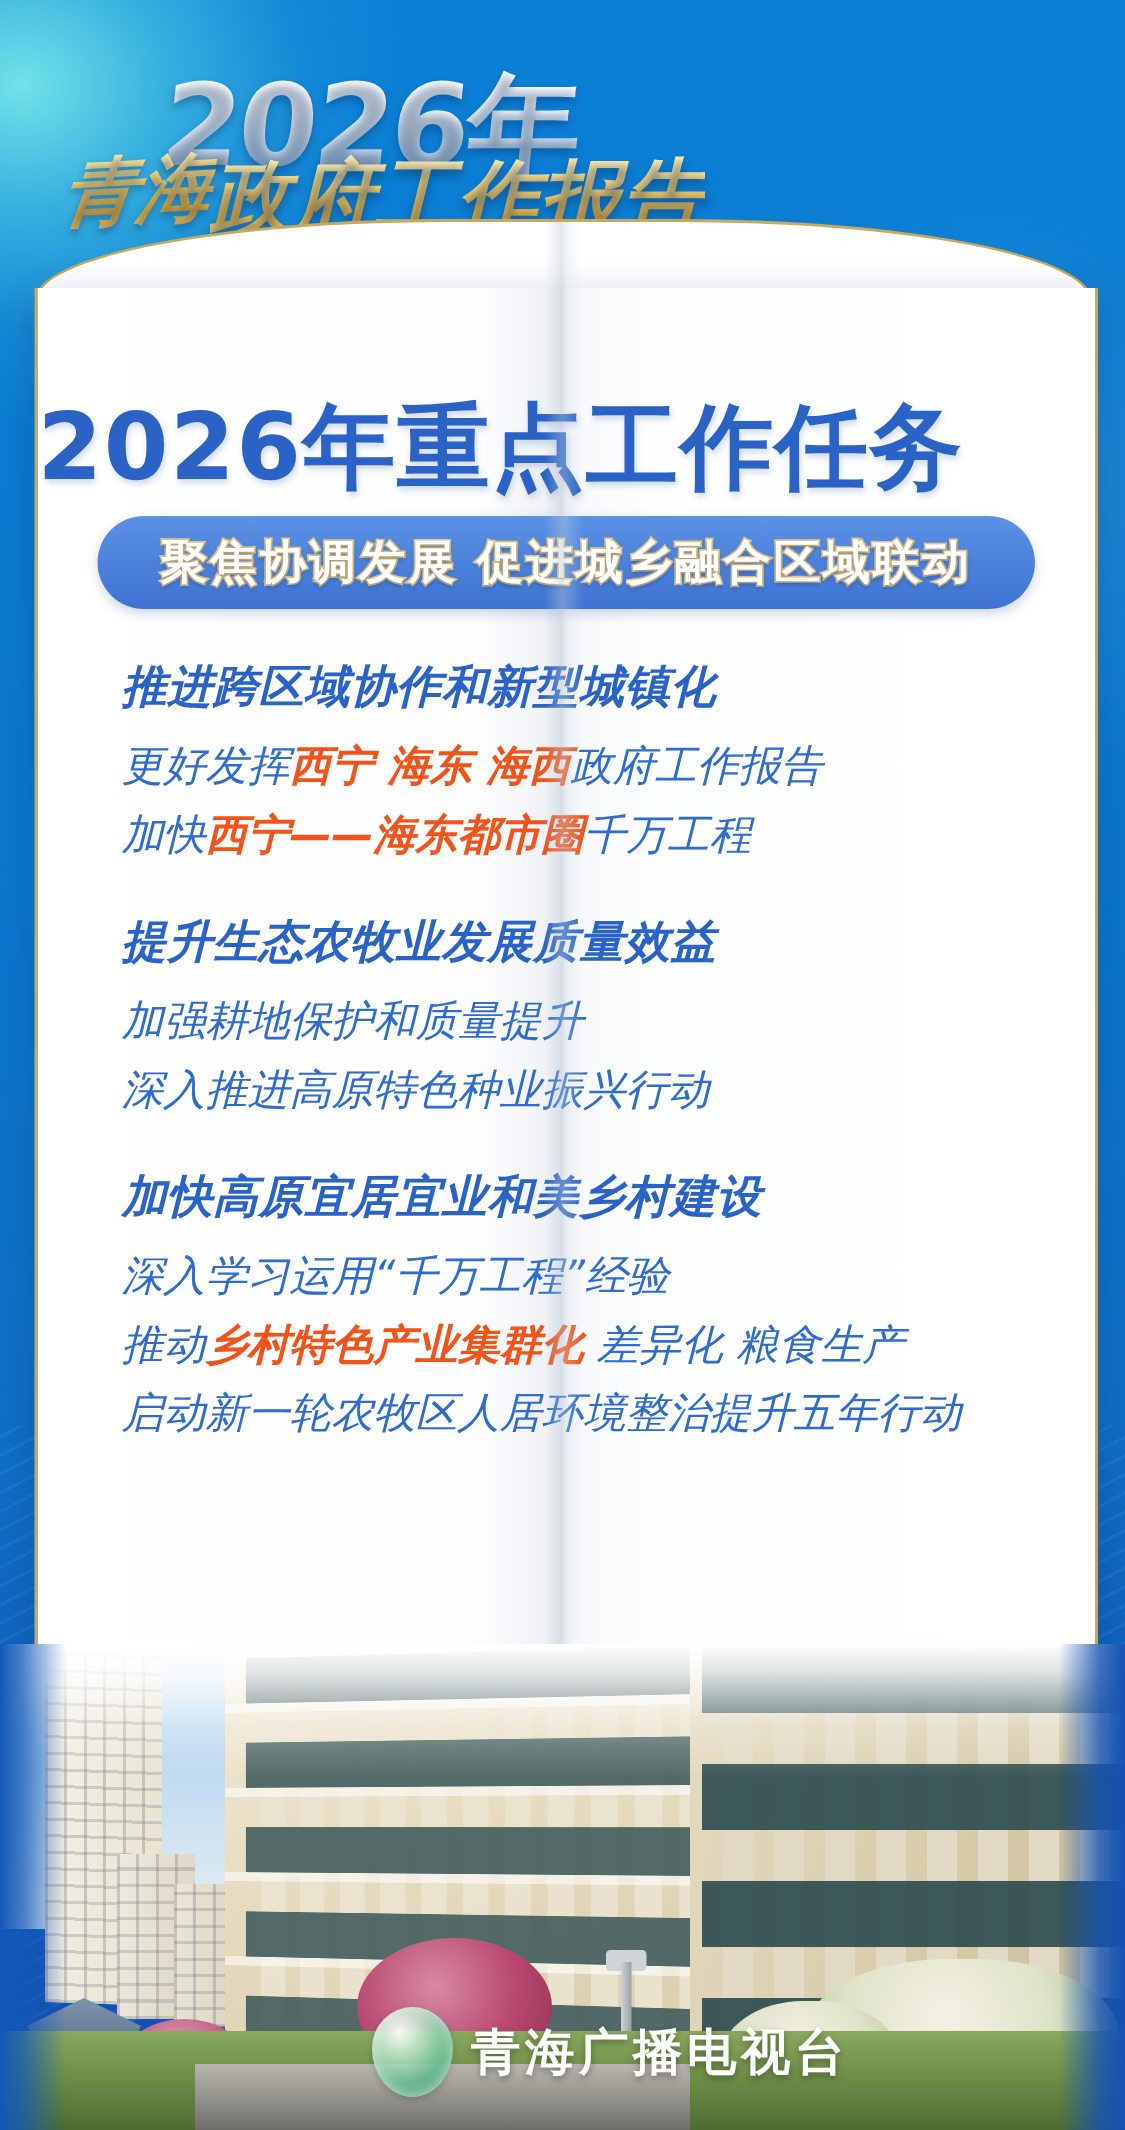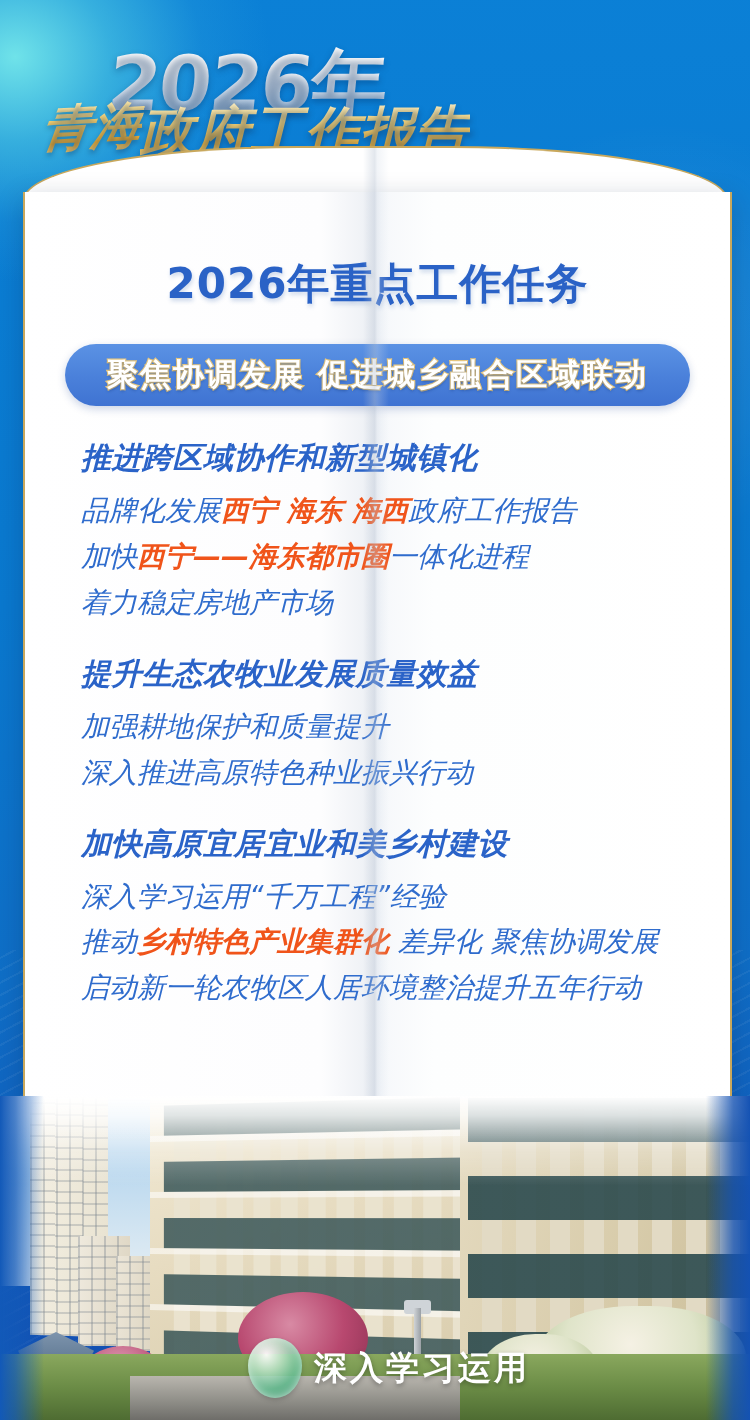--- a/index.html
+++ b/index.html
@@ -90,22 +90,22 @@
   .page-left-top{left:0;border-radius:78% 0 0 0 / 100% 0 0 0;border-right:none;}
   .page-right-top{right:0;border-radius:0 78% 0 0 / 0 100% 0 0;border-left:none;}
   .crease{
     position:absolute;left:50%;top:-44px;width:26px;height:1044px;margin-left:-13px;
     background:linear-gradient(90deg,rgba(190,200,214,0) 0%,rgba(186,197,212,0.42) 45%,rgba(210,219,231,0.30) 55%,rgba(190,200,214,0) 100%);
     pointer-events:none;
   }
 
   
   .main-title{
-    position:absolute;left:0;top:64px;width:705px;text-align:center;
-    font-size:42px;font-weight:900;color:#2a62c6;letter-spacing:1px;
+    position:absolute;left:0;top:64px;width:705px;text-align:left;
+    font-size:62px;font-weight:900;color:#2a62c6;letter-spacing:1px;
     font-family:"DejaVu Sans","Liberation Sans",sans-serif;
     text-shadow:1px 3px 4px rgba(40,90,170,0.22);
   }
   .pill{
     position:absolute;left:40px;top:152px;width:625px;height:62px;
     border-radius:34px;
     background:linear-gradient(180deg,#5b92e4 0%,#4a80da 55%,#3f73d2 100%);
     box-shadow:0 3px 8px rgba(20,60,140,0.22);
     display:flex;align-items:center;justify-content:center;
   }
@@ -235,33 +235,32 @@
 
       <div class="main-title">2026年重点工作任务</div>
 
       <div class="pill">
         <span class="pill-text">聚焦协调发展  促进城乡融合区域联动</span>
       </div>
 
       <div class="sections" id="sections">
           <div class="section">
             <div class="sec-head">推进跨区域协作和新型城镇化</div>
-            <div class="sec-line"><span>品牌化发展</span><span class="hl">西宁 海东 海西</span><span>政府工作报告</span></div>
-            <div class="sec-line"><span>加快</span><span class="hl">西宁——海东都市圈</span><span>一体化进程</span></div>
-            <div class="sec-line"><span>着力稳定房地产市场</span></div>
+            <div class="sec-line"><span>更好发挥</span><span class="hl">西宁 海东 海西</span><span>政府工作报告</span></div>
+            <div class="sec-line"><span>加快</span><span class="hl">西宁——海东都市圈</span><span>千万工程</span></div>
           </div>
           <div class="section">
             <div class="sec-head">提升生态农牧业发展质量效益</div>
             <div class="sec-line"><span>加强耕地保护和质量提升</span></div>
             <div class="sec-line"><span>深入推进高原特色种业振兴行动</span></div>
           </div>
           <div class="section">
             <div class="sec-head">加快高原宜居宜业和美乡村建设</div>
             <div class="sec-line"><span>深入学习运用“千万工程”经验</span></div>
-            <div class="sec-line"><span>推动</span><span class="hl">乡村特色产业集群化</span><span> 差异化  聚焦协调发展</span></div>
+            <div class="sec-line"><span>推动</span><span class="hl">乡村特色产业集群化</span><span> 差异化  粮食生产</span></div>
             <div class="sec-line"><span>启动新一轮农牧区人居环境整治提升五年行动</span></div>
           </div>
         </div>
     </div>
     <div class="crease"></div>
   </div>
 
   <div class="photo">
     <div class="sky"></div>
 
@@ -297,16 +296,16 @@
     <div class="hedge"></div>
     <div class="wall"></div>
 
     <div class="photo-fade"></div>
     <div class="side-fade-l"></div>
     <div class="side-fade-r"></div>
   </div>
 
   <div class="logo">
     <div class="logo-mark"></div>
-    <div class="logo-text">深入学习运用</div>
+    <div class="logo-text">青海广播电视台</div>
   </div>
 
 </div>
 
 </body></html>

